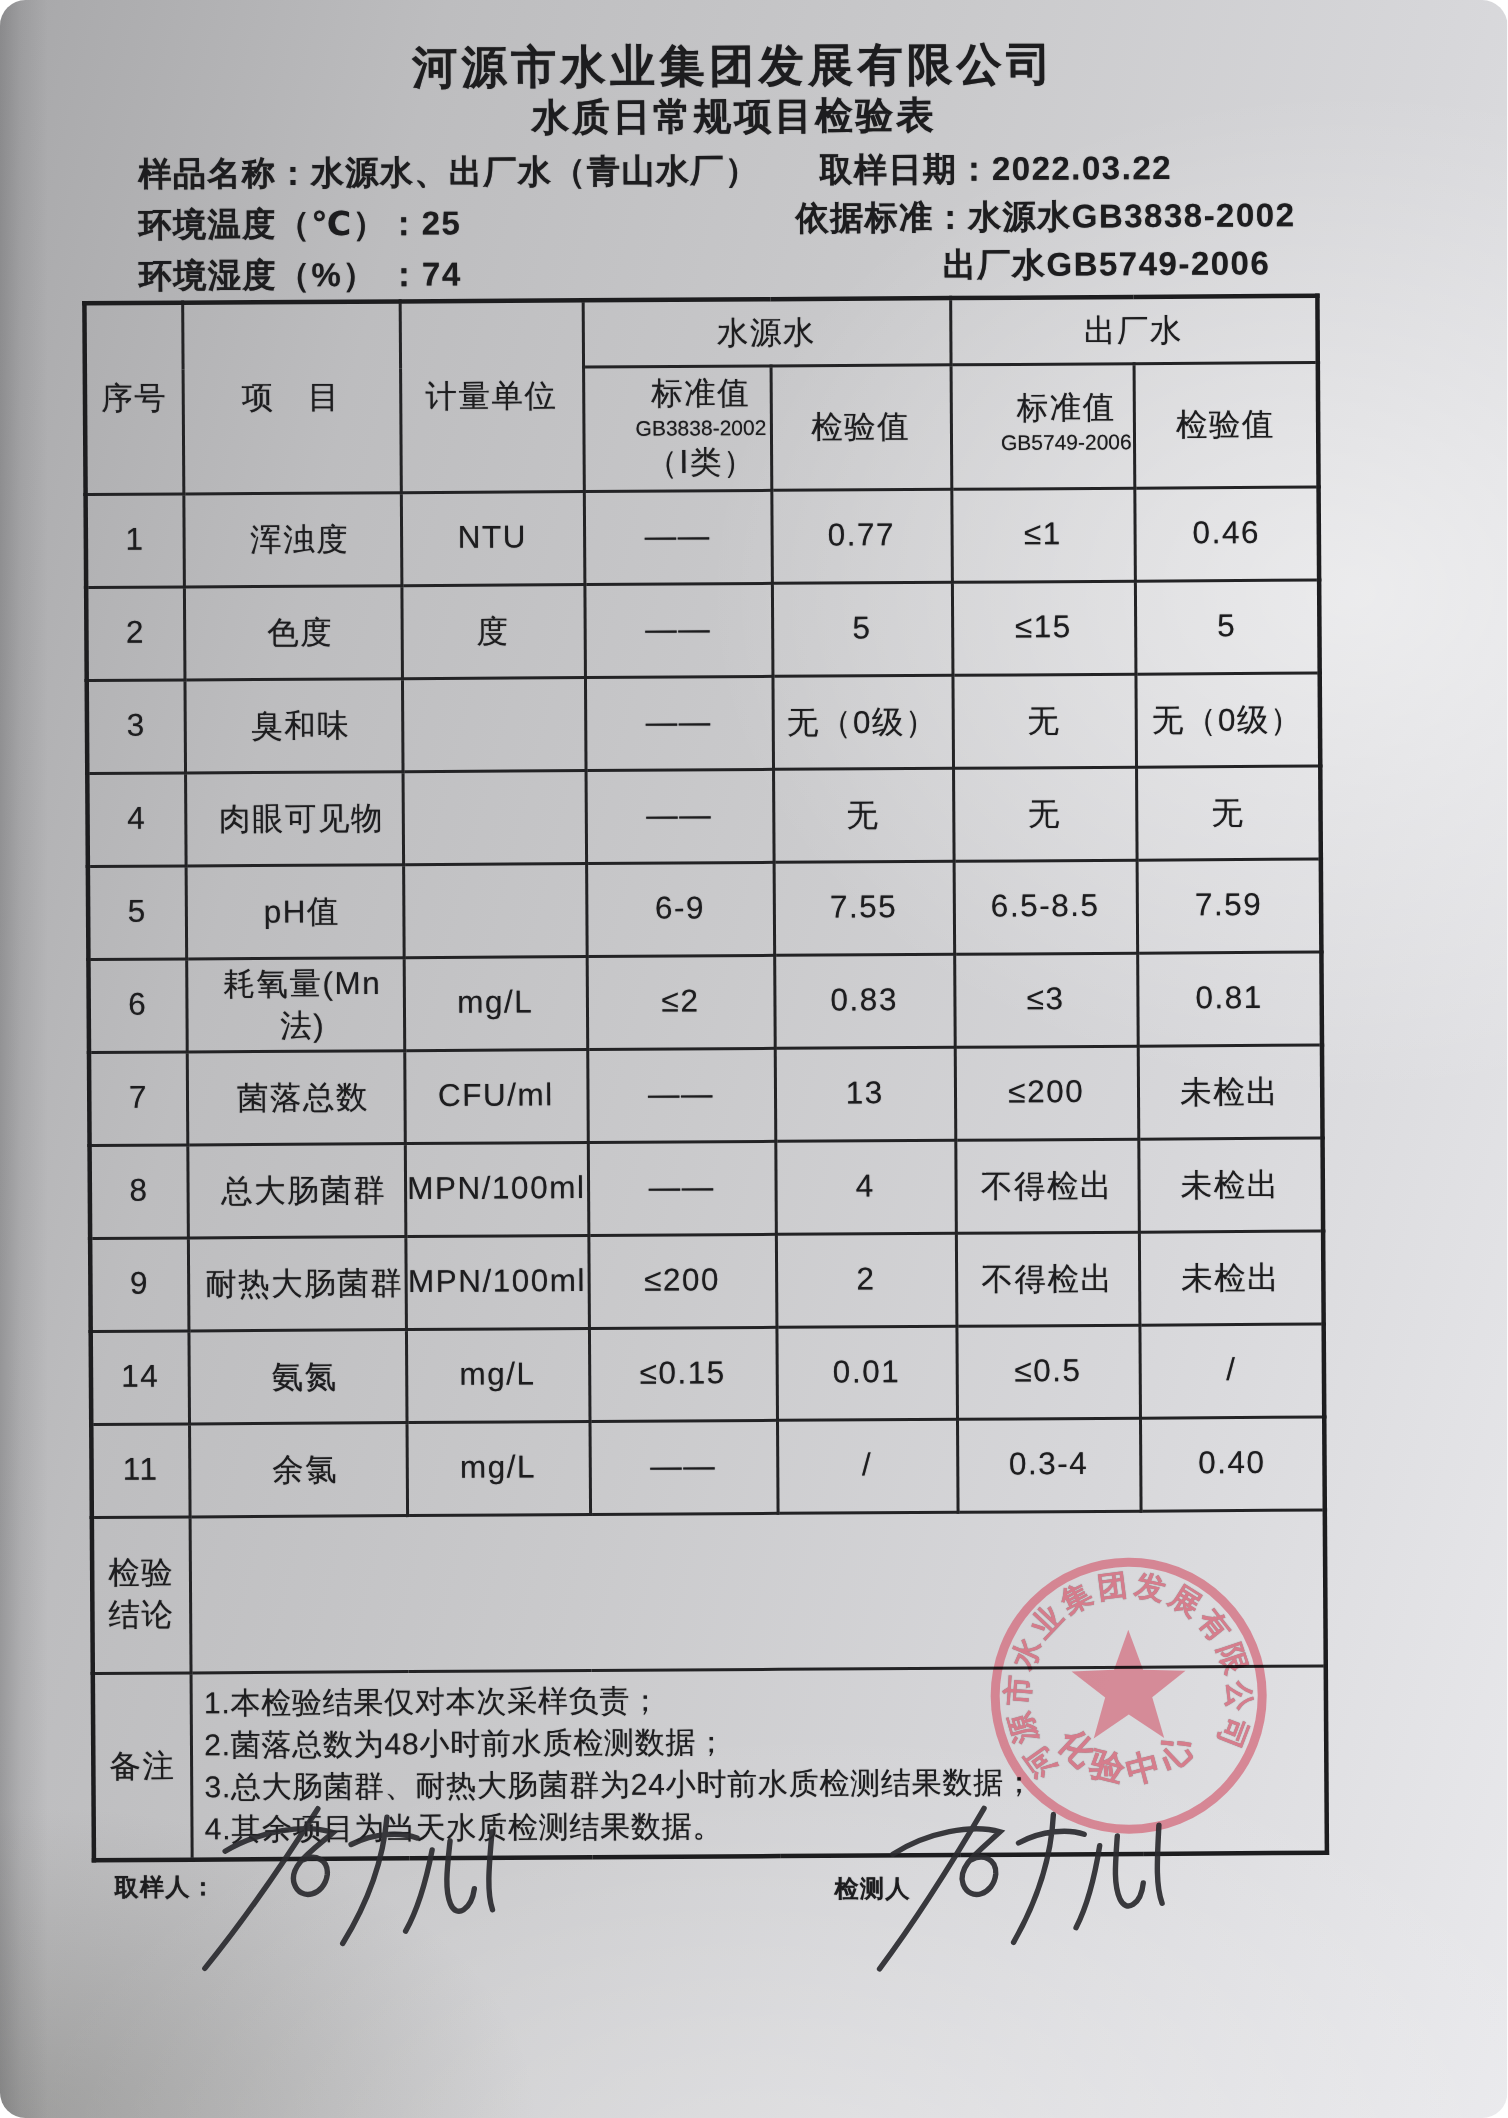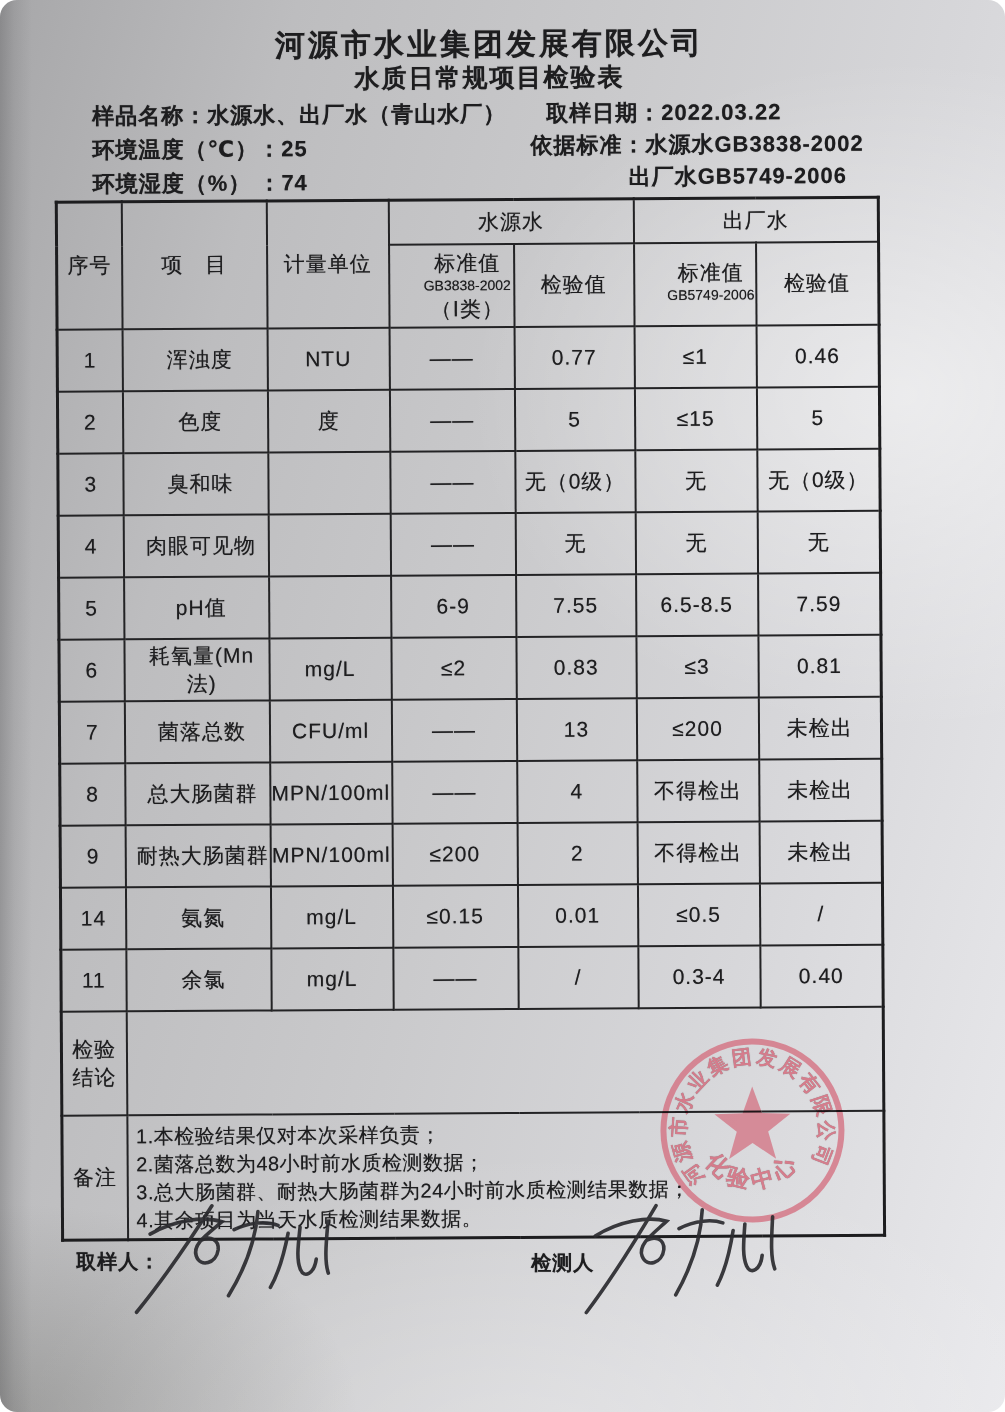--- a/index.html
+++ b/index.html
@@ -50,23 +50,23 @@
   table.report{border:3px solid #1d1d1f;}
   tr.h1{height:44px;} tr.h2{height:83px;} tr.data{height:62px;}
   tr.concl{height:104px;} tr.rem{height:119px;}
   .cell-item{text-align:left;padding-left:10px !important;}
   .std3 div{line-height:23px;padding-left:32px;}
   .std3 .sm{font-size:14px;letter-spacing:0;}
   .lbl2 div{line-height:28px;font-weight:400;}
   .remarks-cell{text-align:left !important;padding:6px 4px 4px 8px !important;vertical-align:middle;}
   .remarks-cell div{font-size:20px;line-height:28px;letter-spacing:.5px;white-space:nowrap;}
 
-  .sig-label{position:absolute;font-size:20px;font-weight:700;letter-spacing:1px;}
+  .sig-label{position:absolute;font-size:16px;font-weight:700;letter-spacing:1px;}
   .sig-label.left{left:72px;top:1246px;}
-  .sig-label.right{left:527px;top:1250px;}
+  .sig-label.right{left:552px;top:1250px;}
   svg.signature{position:absolute;overflow:visible;}
   svg.sig-left{left:112px;top:1198px;}
   svg.sig-right{left:553px;top:1200px;}
 
   svg.stamp{position:absolute;left:629px;top:1012px;opacity:.82;mix-blend-mode:multiply;}
   .stamp text{font-family:"Liberation Sans","DejaVu Sans",sans-serif;font-weight:700;}
 </style>
 </head>
 <body>
 

